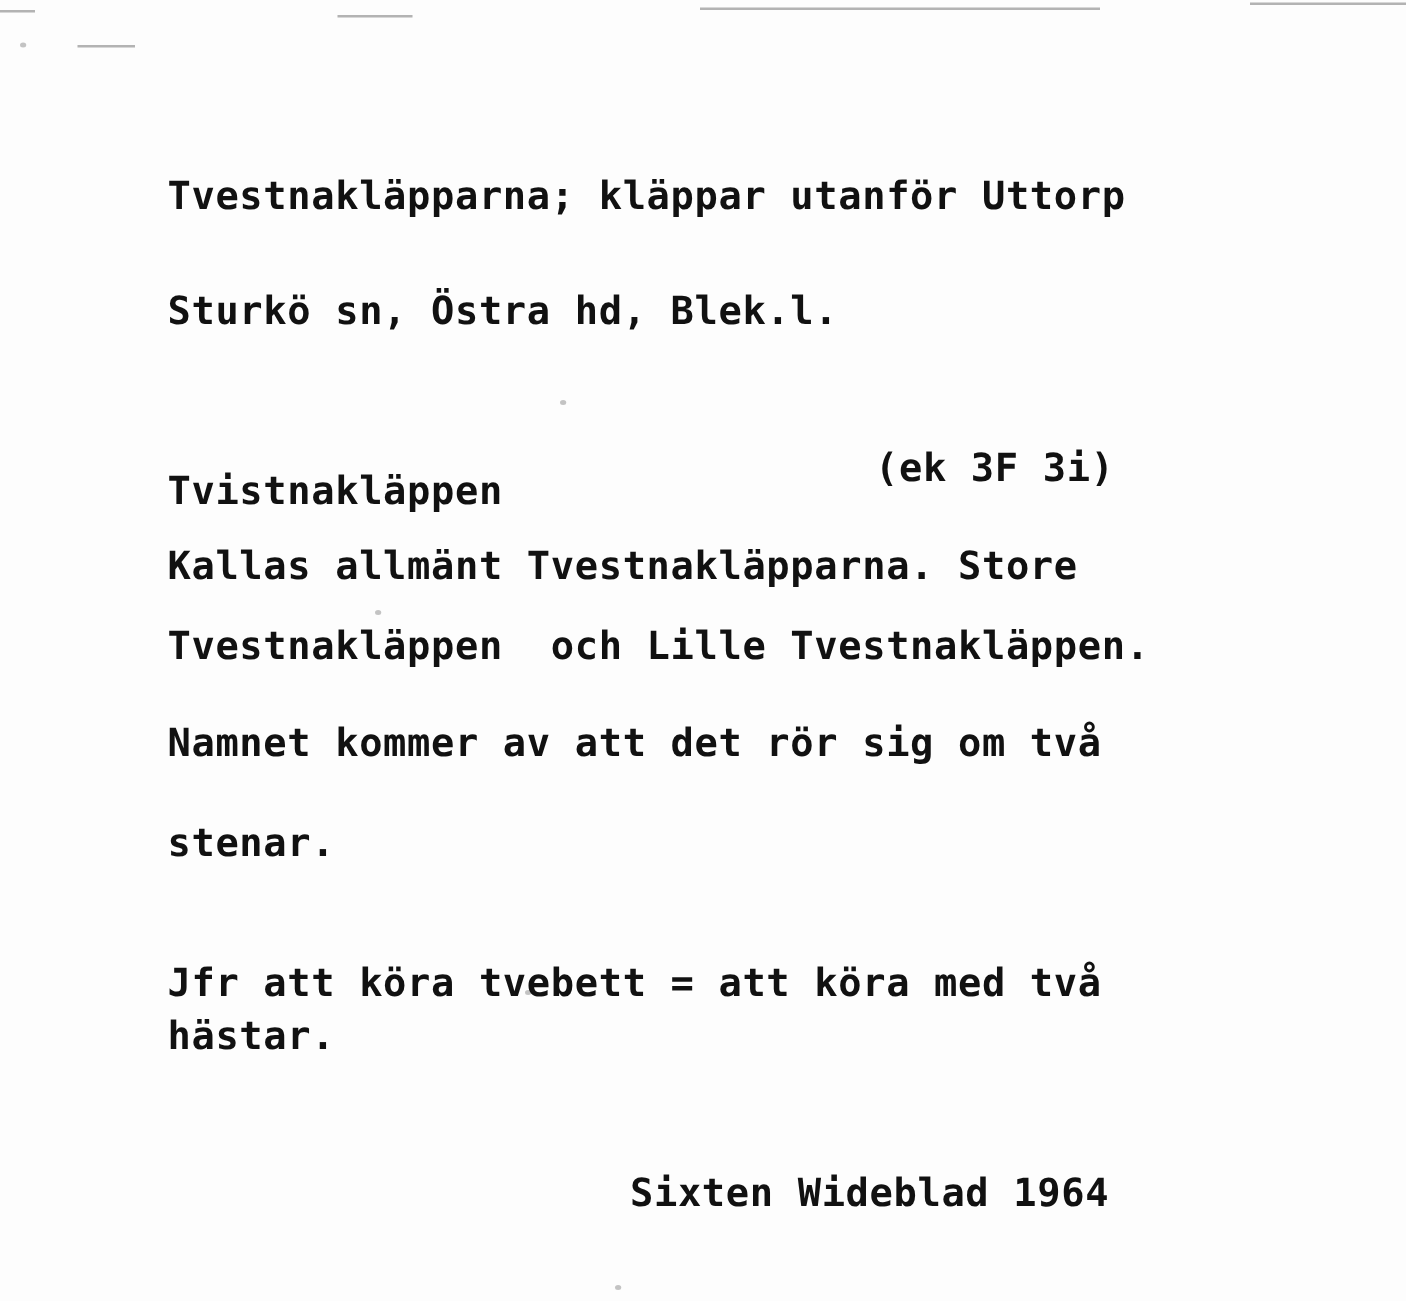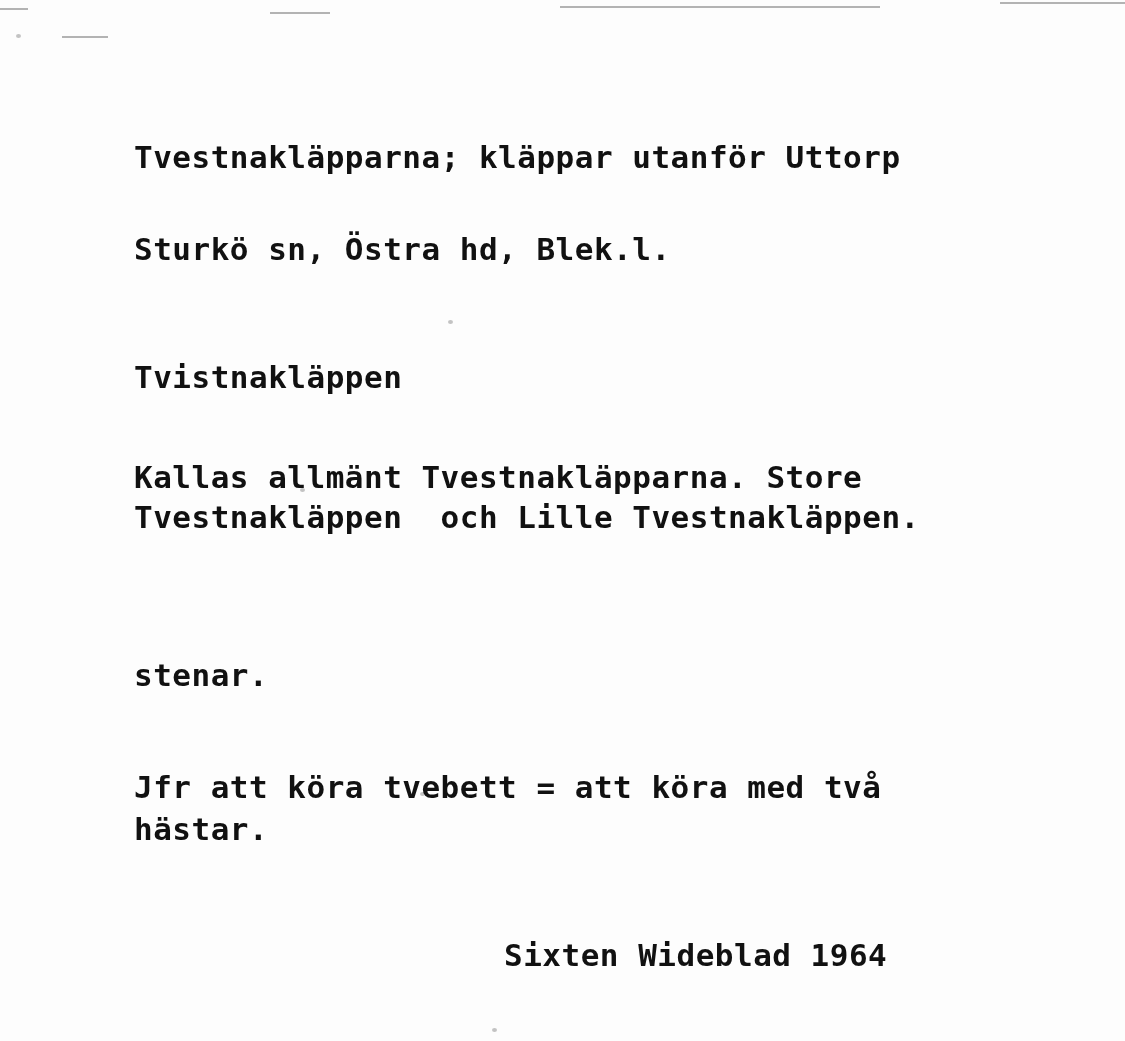--- a/index.html
+++ b/index.html
@@ -51,24 +51,24 @@
   }
 
   .u {
     text-decoration-thickness: 2px;
     text-underline-offset: 4px;
   }
 
   .head-block { left: 134px; top: 140px; }
   .head-line2 { left: 134px; top: 200px; margin-top: 32px; }
 
-  .entry-title { left: 134px; top: 360px; text-align: right; }
+  .entry-title { left: 134px; top: 376px; text-align: right; }
   .entry-ref   { left: 700px; top: 358px; }
 
-  .body-l1 { left: 134px; top: 436px; margin-top: 24px; }
+  .body-l1 { left: 134px; top: 436px; }
   .body-l2 { left: 134px; top: 500px; }
   .body-l3 { left: 134px; top: 578px; }
   .body-l4 { left: 134px; top: 658px; }
   .body-l5 { left: 134px; top: 726px; margin-top: 44px; }
   .body-l6 { left: 134px; top: 812px; }
 
   .signature { left: 504px; top: 938px; }
 </style>
 </head>
 <body>
@@ -84,25 +84,27 @@
   <div class="speck" style="left:448px;top:320px;width:5px;height:4px;"></div>
   <div class="speck" style="left:300px;top:488px;width:5px;height:4px;"></div>
   <div class="speck" style="left:420px;top:792px;width:5px;height:4px;"></div>
   <div class="speck" style="left:492px;top:1028px;width:5px;height:4px;"></div>
 
   <div class="typed line head-block"><span class="u">Tvestnakläpparna</span><span>; kläppar utanför Uttorp</span></div>
 
   <div class="typed line head-line2"><span>Sturkö sn, Östra hd, Blek.l.</span></div>
 
   <div class="typed line entry-title"><span>Tvistnakläppen</span></div>
+  <div class="typed line entry-ref"><span>(ek 3F 3i)</span></div>
 
   <div class="typed line body-l1"><span>Kallas allmänt Tvestnakläpparna. </span><span class="u">Store</span></div>
 
   <div class="typed line body-l2"><span class="u">Tvestnakläppen</span><span>  och </span><span class="u">Lille Tvestnakläppen.</span></div>
 
+  <div class="typed line body-l3"><span>Namnet kommer av att det rör sig om två</span></div>
 
   <div class="typed line body-l4"><span>stenar.</span></div>
 
   <div class="typed line body-l5"><span>Jfr att köra tvebett = att köra med två</span></div>
 
   <div class="typed line body-l6"><span>hästar.</span></div>
 
   <div class="typed line signature"><span>Sixten Wideblad 1964</span></div>
 
 </div>

